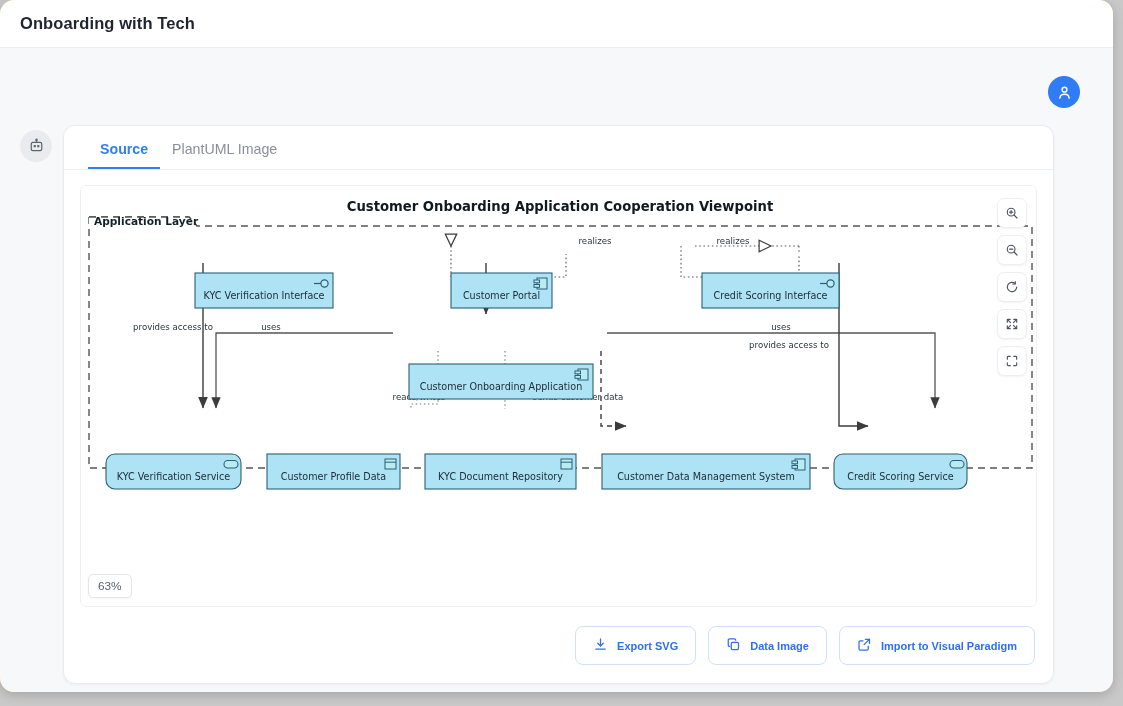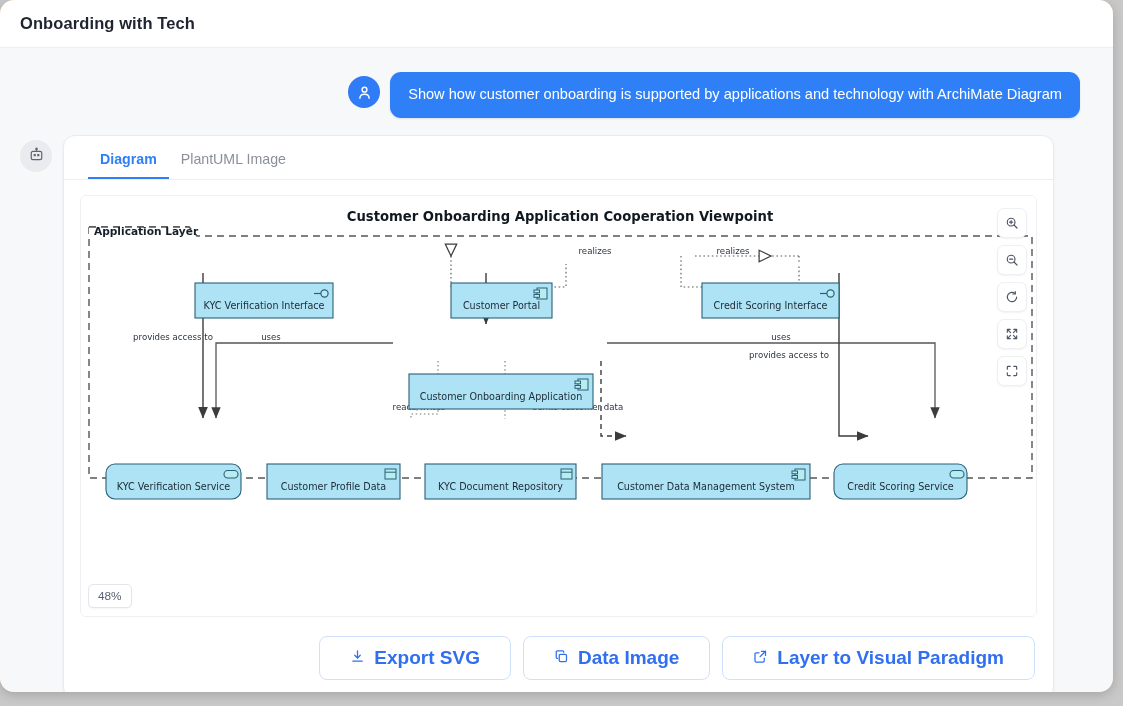--- a/index.html
+++ b/index.html
@@ -160,24 +160,24 @@
     display: flex;
     justify-content: flex-end;
     gap: 12px;
     padding: 19px 18px 18px 0;
   }
   .act-btn {
     display: flex; align-items: center; gap: 9px;
     border: 1px solid #cfe0fb;
     background: #ffffff;
     color: #2f6ff0;
-    font-size: 19px;
+    font-size: 11px;
     font-weight: 600;
     border-radius: 8px;
-    padding: 10px 30px;
+    padding: 10px 17px;
     cursor: pointer;
     white-space: nowrap;
   }
 
   
   #archimate text { font-family: "DejaVu Sans", sans-serif; }
 </style>
 </head>
 <body>
 
@@ -189,39 +189,38 @@
 
   <div id="body">
 
     <div id="user-row">
       <div class="avatar-user">
         <svg width="17" height="17" viewBox="0 0 24 24" fill="none" stroke="#ffffff" stroke-width="2" stroke-linecap="round">
           <circle cx="12" cy="8" r="3.4"></circle>
           <path d="M5.5 20c0-3.6 2.9-5.6 6.5-5.6s6.5 2 6.5 5.6"></path>
         </svg>
       </div>
-      <div class="bubble-user">Show how customer onboarding is supported by applications and technology with ArchiMate Diagram</div>
     </div>
 
     <div id="assistant-row">
 
       <div class="avatar-bot">
         <svg width="17" height="17" viewBox="0 0 24 24" fill="none" stroke="#5d6573" stroke-width="1.7" stroke-linecap="round" stroke-linejoin="round">
           <path d="M12 3.2v2.4"></path>
             <circle cx="12" cy="2.6" r="1"></circle>
           <rect x="4.6" y="6.3" width="14.8" height="11.4" rx="2.3"></rect>
           <rect x="8" y="10" width="3" height="3.2" rx=".5" fill="#5d6573" stroke="none"></rect>
           <rect x="13" y="10" width="3" height="3.2" rx=".5" fill="#5d6573" stroke="none"></rect>
         </svg>
       </div>
 
       <div id="result-card">
 
         <div id="tabs">
-          <div class="tab active">Diagram</div>
+          <div class="tab active">Source</div>
           <div class="tab">PlantUML Image</div>
         </div>
 
         <div id="diagram-wrap">
 
           <div id="diagram-canvas">
             <svg id="archimate" width="959" height="333" viewBox="0 0 959 333">
               <defs>
                 <marker id="m-filled" markerWidth="10" markerHeight="10" refX="8.2" refY="4" orient="auto">
                   <path d="M0,0.4 L8.6,4 L0,7.6 Z" fill="#3c3c3c"></path>
@@ -384,21 +383,21 @@
                 <path d="M9.5 9.5 5.4 5.4M14.5 9.5l4.1-4.1M9.5 14.5l-4.1 4.1M14.5 14.5l4.1 4.1"></path>
               </svg>
             </div>
             <div class="ztool">
               <svg width="14" height="14" viewBox="0 0 24 24" fill="none" stroke="#4d5564" stroke-width="2" stroke-linecap="round" stroke-linejoin="round">
                 <path d="M4 9V5.4A1.4 1.4 0 0 1 5.4 4H9M15 4h3.6A1.4 1.4 0 0 1 20 5.4V9M20 15v3.6a1.4 1.4 0 0 1-1.4 1.4H15M9 20H5.4A1.4 1.4 0 0 1 4 18.6V15"></path>
               </svg>
             </div>
           </div>
 
-          <div id="zoom-badge">48%</div>
+          <div id="zoom-badge">63%</div>
         </div>
 
         <div id="card-actions">
           <div class="act-btn">
             <span>
               <svg width="15" height="15" viewBox="0 0 24 24" fill="none" stroke="#2f6ff0" stroke-width="2" stroke-linecap="round" stroke-linejoin="round">
                 <path d="M12 3v11"></path>
                   <path d="M7.6 10 12 14.4 16.4 10"></path>
                   <path d="M4.5 19.5h15"></path>
               </svg>
@@ -415,20 +414,20 @@
             <span>Data Image</span>
           </div>
           <div class="act-btn">
             <span>
               <svg width="15" height="15" viewBox="0 0 24 24" fill="none" stroke="#2f6ff0" stroke-width="2" stroke-linecap="round" stroke-linejoin="round">
                 <path d="M13.4 3.6H20v6.6"></path>
                   <path d="M20 3.6 11.4 12.2"></path>
                 <path d="M18 14.6v4.2a2 2 0 0 1-2 2H5.2a2 2 0 0 1-2-2V8a2 2 0 0 1 2-2h4.4"></path>
               </svg>
             </span>
-            <span>Layer to Visual Paradigm</span>
+            <span>Import to Visual Paradigm</span>
           </div>
         </div>
 
       </div>
     </div>
   </div>
 </div>
 
 </body></html>

